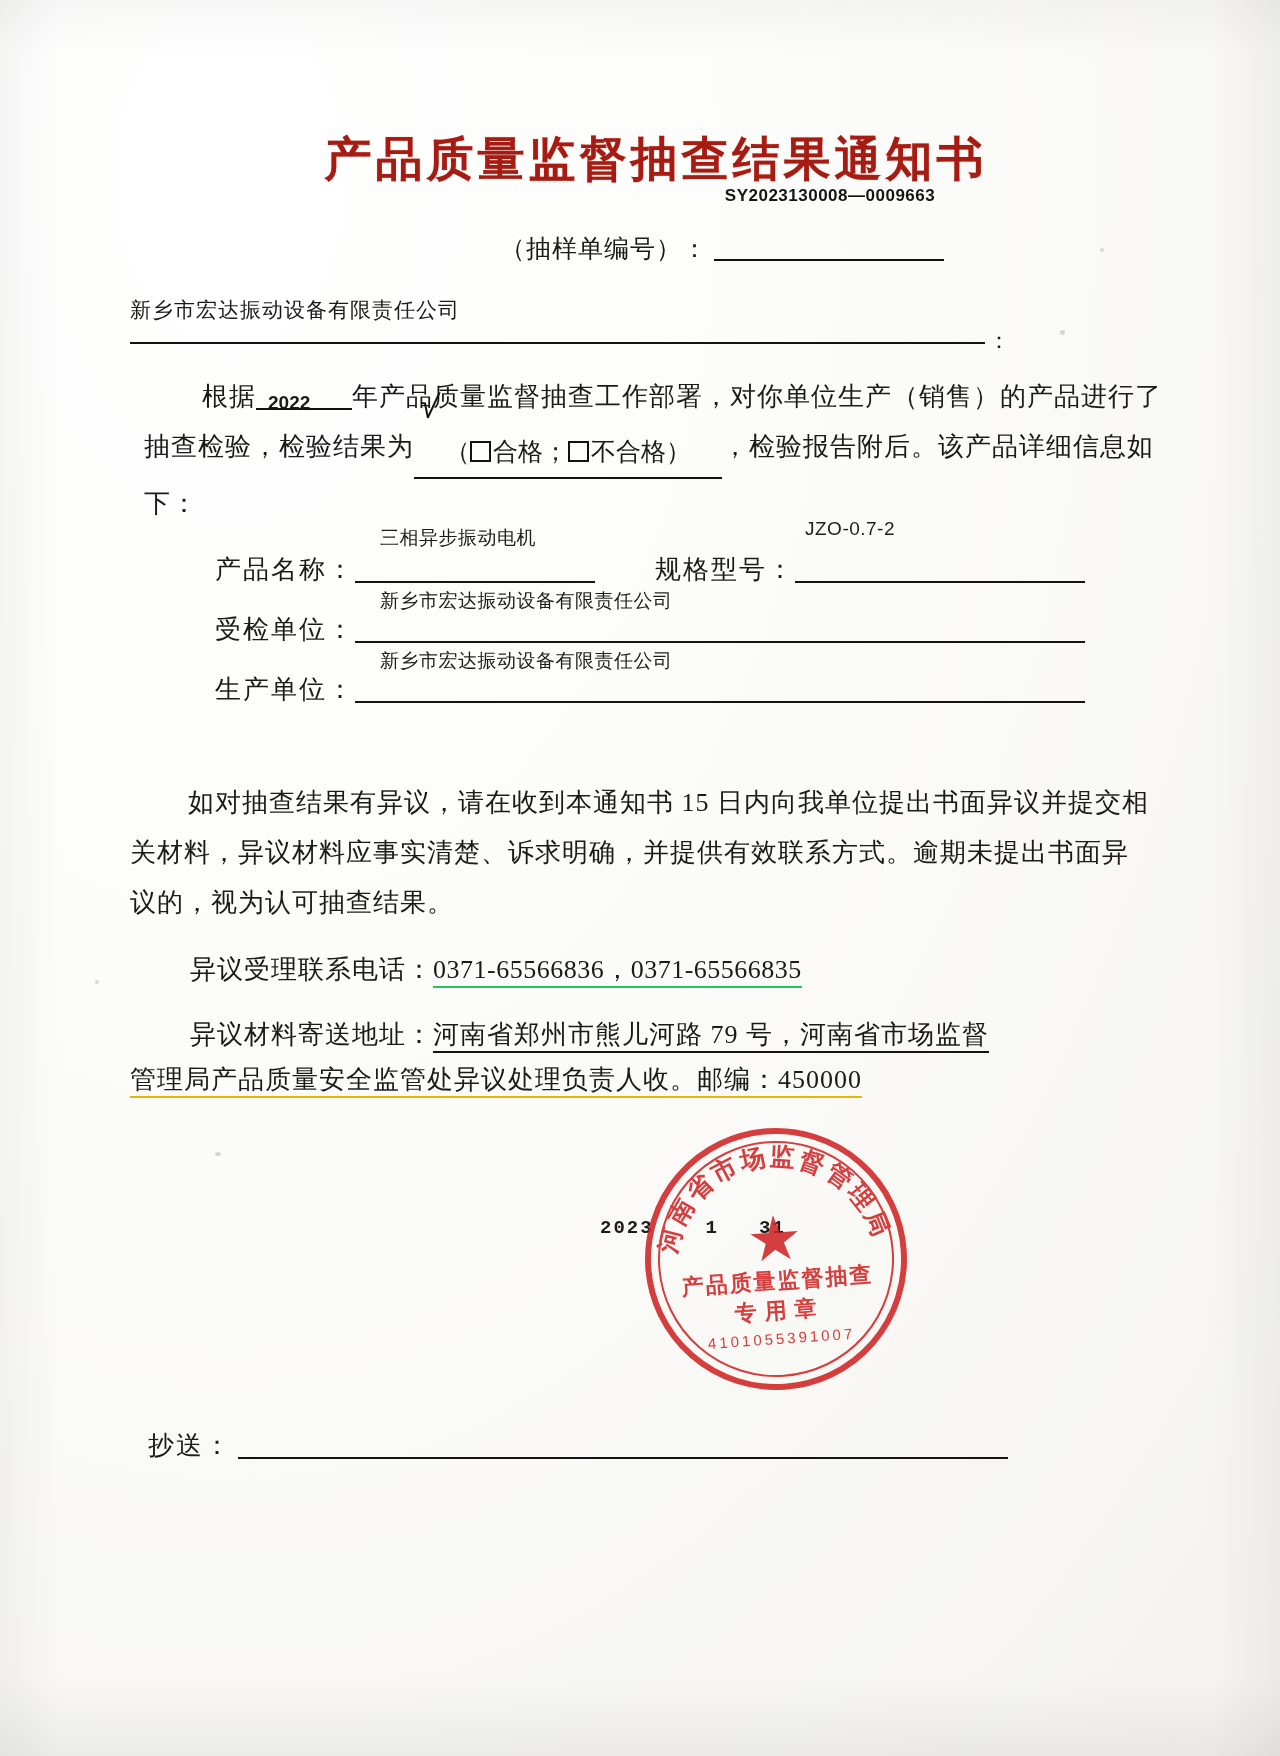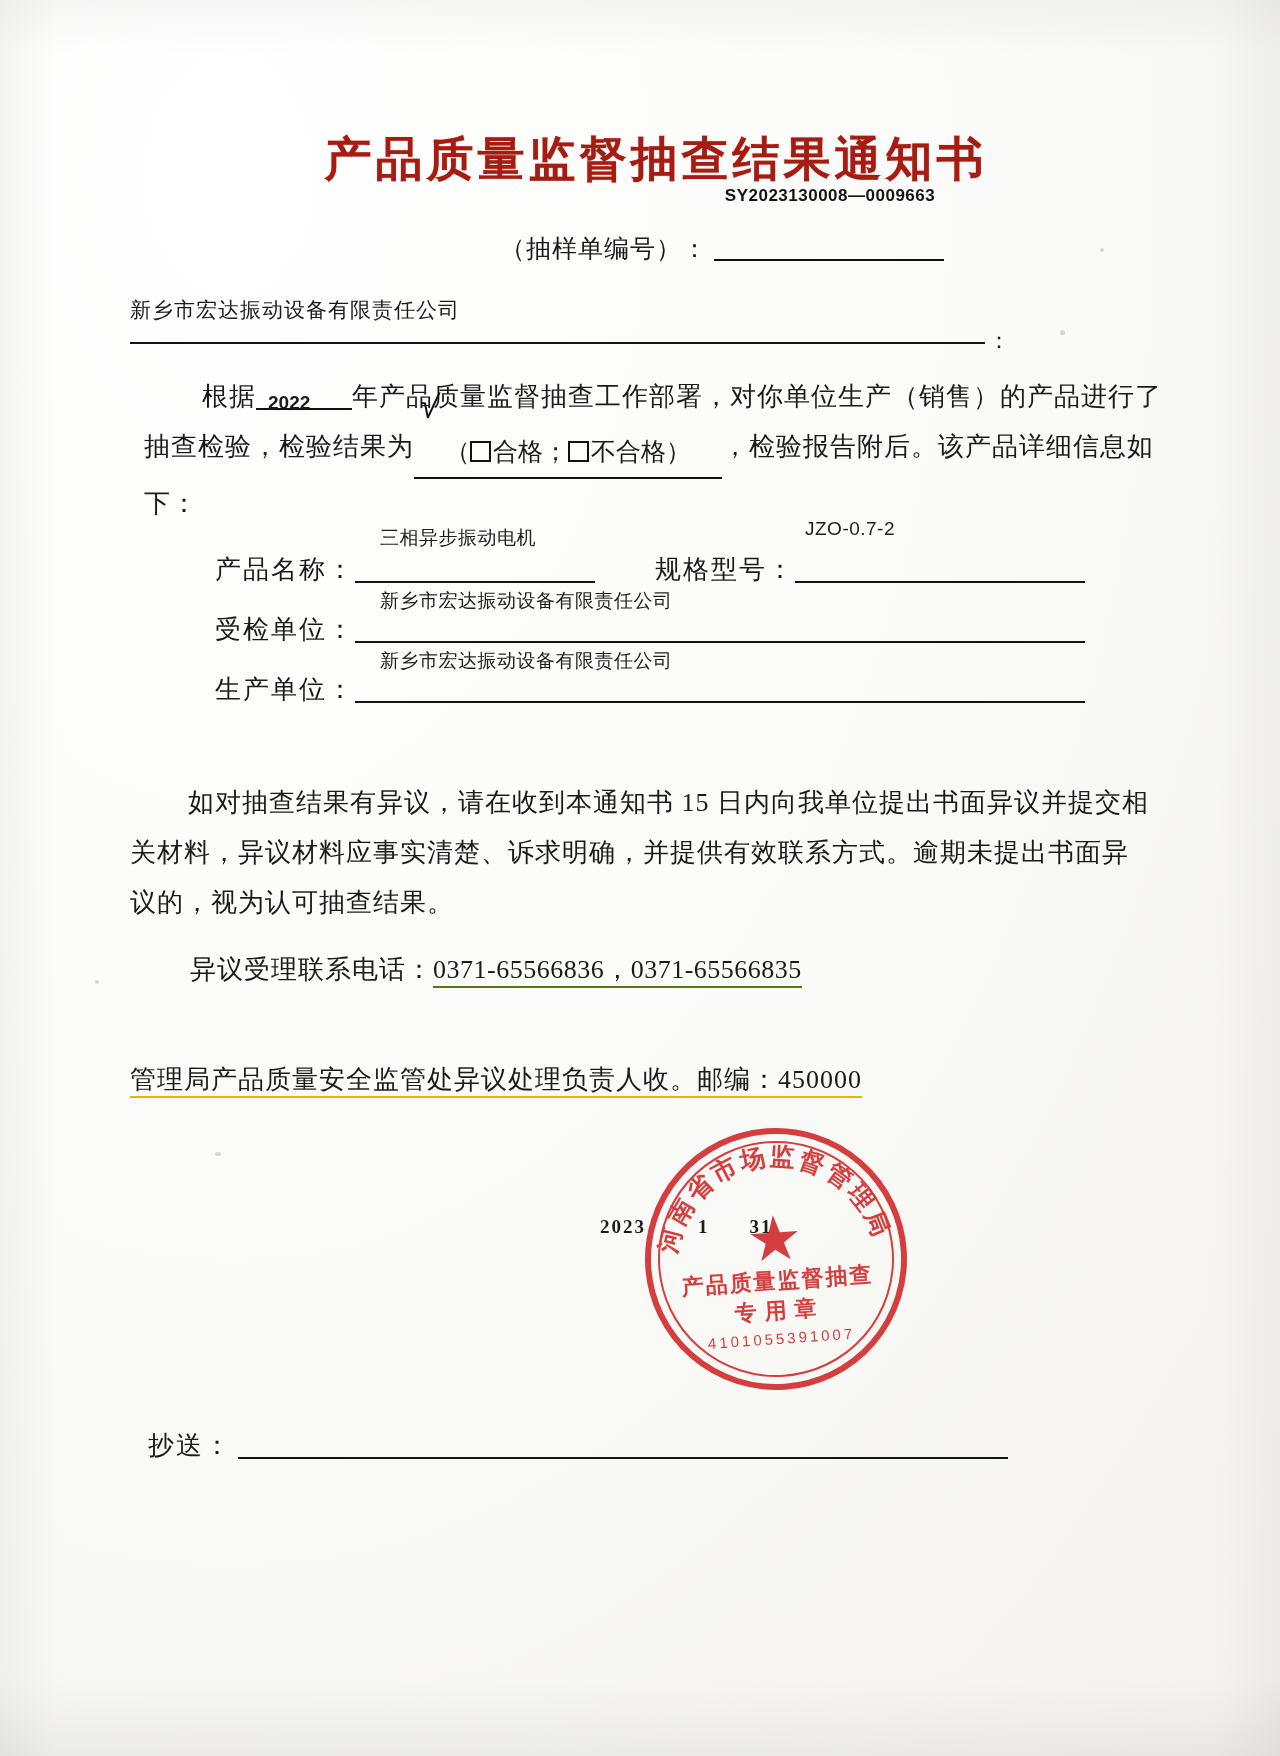--- a/index.html
+++ b/index.html
@@ -201,21 +201,21 @@
   #p2 .indent { display: inline-block; width: 58px; }
   
   #contact-phone {
     position: absolute;
     top: 952px;
     left: 190px;
     font-size: 26px;
     letter-spacing: 1px;
   }
   #contact-phone .val {
-    border-bottom: 2px solid #4d7c0f;
+    border-bottom: 2px solid #22c55e;
     padding-bottom: 2px;
     letter-spacing: 0.5px;
     margin-top: 35px;
   }
   #contact-addr {
     position: absolute;
     top: 1008px;
     left: 190px;
     width: 860px;
     font-size: 26px;
@@ -240,21 +240,21 @@
   
   #date-row {
     position: absolute;
     top: 1212px;
     left: 600px;
     font-size: 24px;
     letter-spacing: 2px;
     color: #1c1c1c;
   }
   #date-row .num {
-    font-family: Liberation Serif, serif;
+    font-family: Liberation Mono, monospace;
     font-weight: bold;
     font-size: 19px;
   }
   #date-row .gap1 { display: inline-block; width: 52px; }
   #date-row .gap2 { display: inline-block; width: 40px; }
   
   #seal {
     position: absolute;
     top: 1128px;
     left: 645px;
@@ -394,20 +394,23 @@
 
 
   <div class="para" id="p2">
     <span class="indent"></span><span>如对抽查结果有异议，请在收到本通知书 15 日内向我单位提出书面异议并提交相关材料，异议材料应事实清楚、诉求明确，并提供有效联系方式。逾期未提出书面异议的，视为认可抽查结果。</span>
   </div>
 
   <div id="contact-phone">
     <span>异议受理联系电话：</span><span class="val">0371-65566836，0371-65566835</span>
   </div>
 
+  <div id="contact-addr">
+    <span>异议材料寄送地址：</span><span class="val">河南省郑州市熊儿河路 79 号，河南省市场监督</span>
+  </div>
   <div id="addr-line2">
     <span class="val">管理局产品质量安全监管处异议处理负责人收。邮编：450000</span>
   </div>
 
   <div id="date-row">
     <span class="num">2023</span><span class="gap1"></span><span class="num">1</span><span class="gap2"></span><span class="num">31</span>
   </div>
 
   <div id="seal">
     <div class="ring2"></div>

